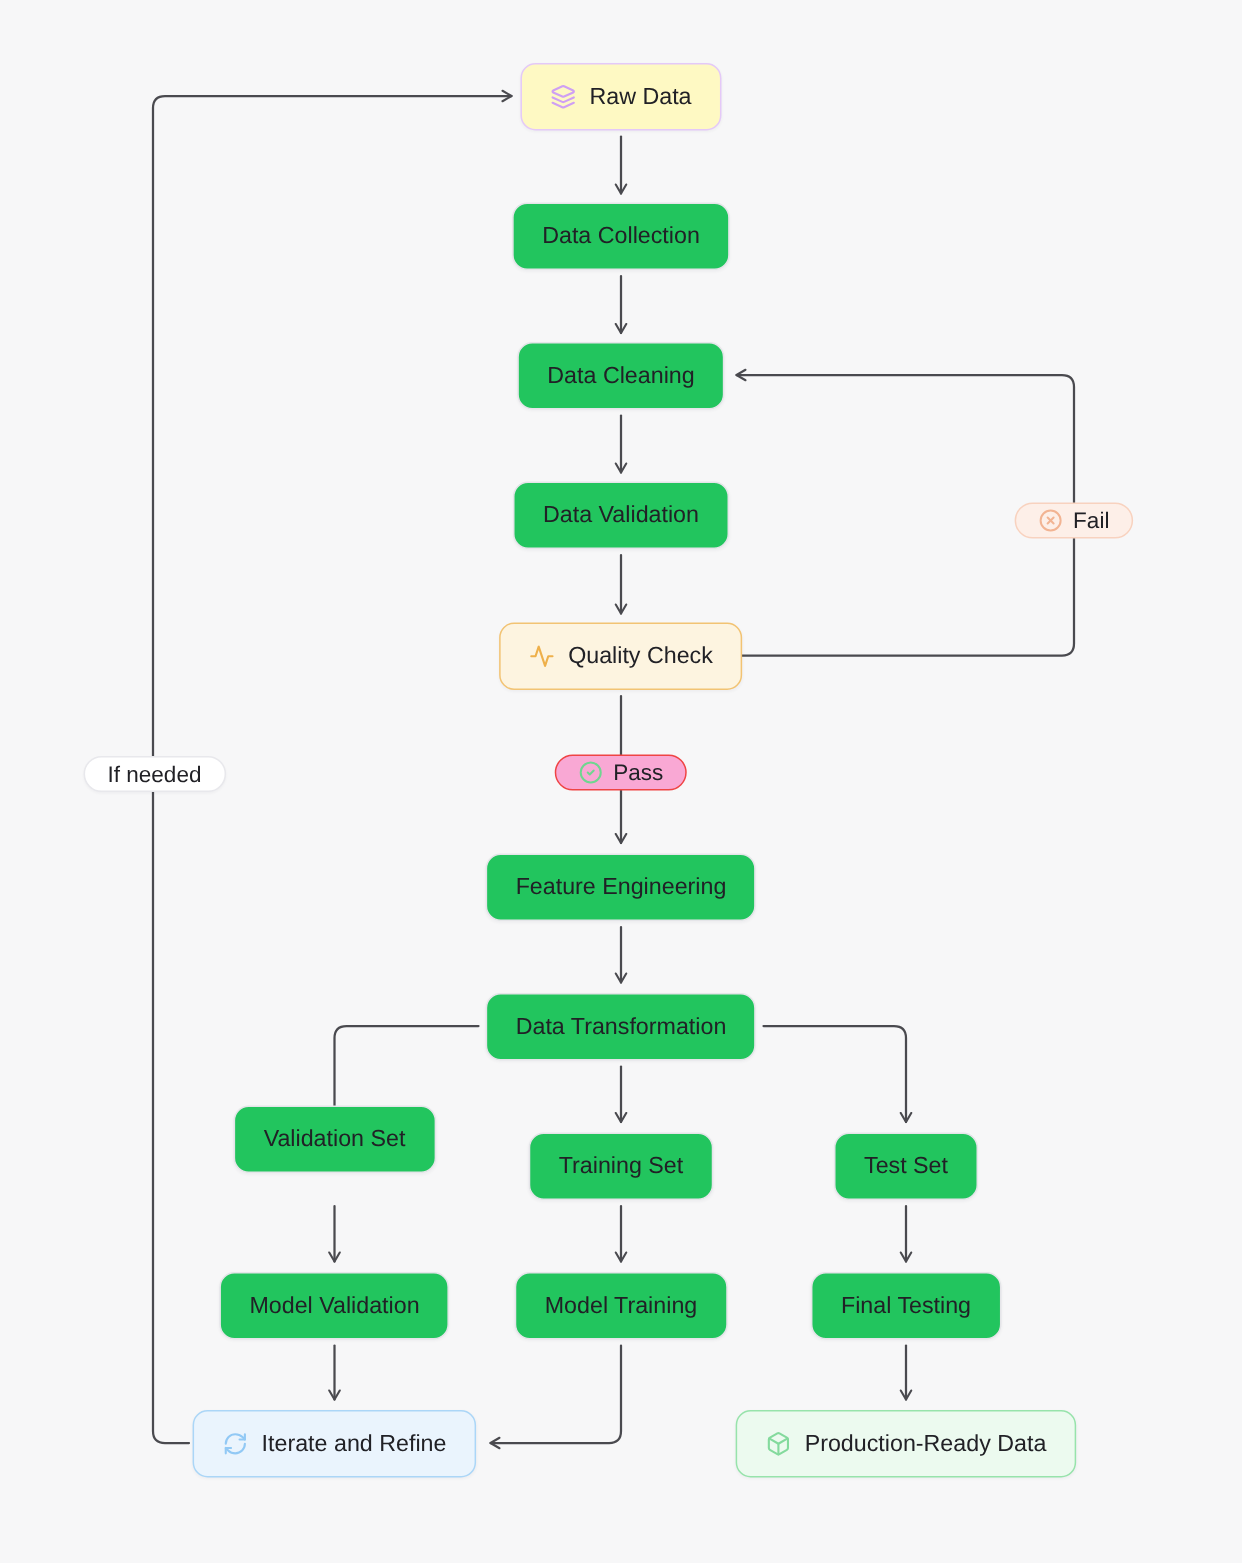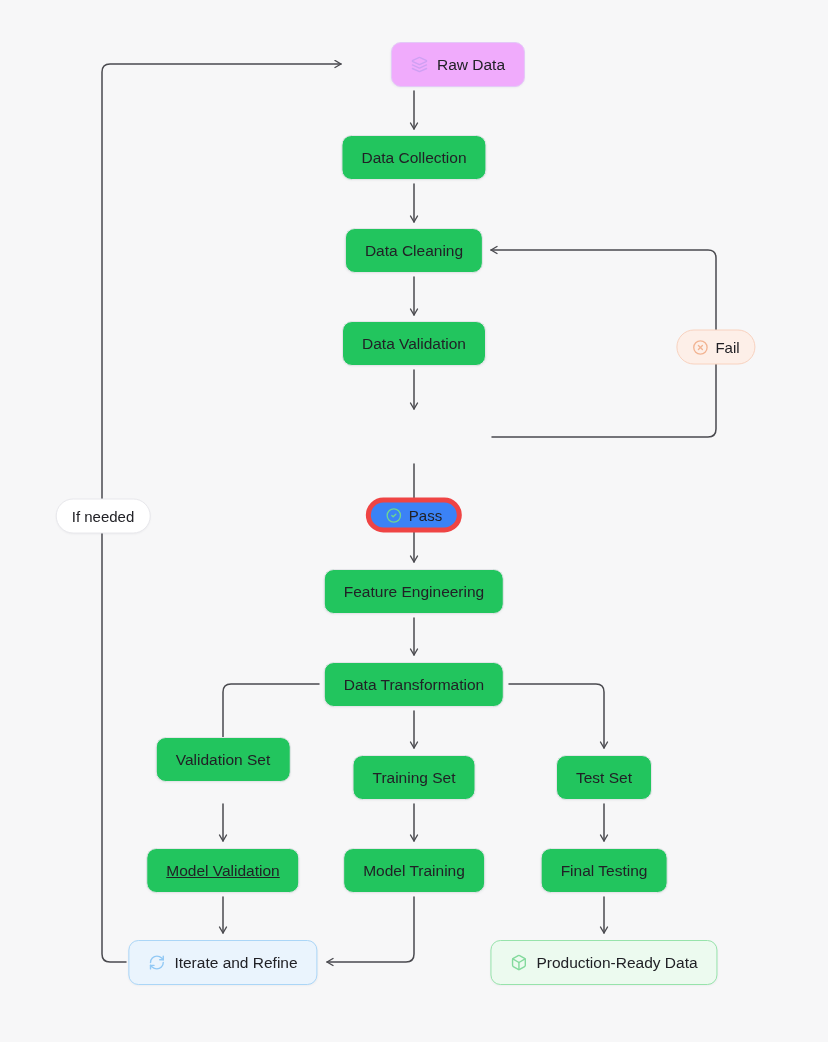--- a/index.html
+++ b/index.html
@@ -31,40 +31,40 @@
     padding:0 19px;
     background:#22c55e;
     border:1px solid #e5e5e9;
     border-radius:10px;
     font-size:15.5px;
     color:#212126;
     white-space:nowrap;
     transform:translateX(-50%);
     box-shadow:0 1px 2px rgba(16,24,40,.04);
   }
-  .node--purple{background:#f0abfc;border-color:#e4c9f8;margin-left:44px;}
+  .node--purple{background:#fef9c3;border-color:#e4c9f8;}
   .node--orange{background:#fdf4e0;border-color:#f2c373;}
   .node--blue{background:#eaf4fd;border-color:#abd6f7;}
   .node--green{background:#ecfaef;border-color:#97e3ab;}
   .pill{
     position:absolute;
-    height:35px;
+    height:24px;
     box-sizing:border-box;
     display:flex;
     align-items:center;
     justify-content:center;
     gap:7px;
     padding:0 15px;
     border-radius:999px;
     font-size:15px;
     color:#212126;
     white-space:nowrap;
     transform:translate(-50%,-50%);
   }
-  .pill--pass{background:#3b82f6;border:5px solid #ef4444;}
+  .pill--pass{background:#f9a8d4;border:1px solid #ef4444;}
   .pill--fail{background:#fdefe8;border:1px solid #f8d2bf;}
   .pill--plain{background:#ffffff;border:1px solid #e8e8ec;box-shadow:0 1px 2px rgba(16,24,40,.04);}
   .icon{display:inline-flex;align-items:center;justify-content:center;flex:0 0 auto;}
   .icon svg{display:block;}
 </style>
 </head>
 <body>
 
 <div class="canvas">
 
@@ -111,40 +111,48 @@
   </div>
 
   <div class="node" style="left:414px;top:228px;">
     <span>Data Cleaning</span>
   </div>
 
   <div class="node" style="left:414px;top:321px;">
     <span>Data Validation</span>
   </div>
 
+  <div class="node node--orange" style="left:414px;top:415px;">
+    <span class="icon">
+      <svg width="17" height="17" viewBox="0 0 24 24" stroke="#eeb04b" stroke-width="2" stroke-linecap="round" stroke-linejoin="round" fill="none">
+          <polyline points="22 12 18 12 15 21 9 3 6 12 2 12"></polyline>
+        </svg>
+    </span>
+    <span>Quality Check</span>
+  </div>
 
   <div class="node" style="left:414px;top:569px;">
     <span>Feature Engineering</span>
   </div>
 
   <div class="node" style="left:414px;top:662px;align-items:center;">
     <span>Data Transformation</span>
   </div>
 
   <div class="node" style="left:223px;top:737px;">
     <span>Validation Set</span>
   </div>
   <div class="node" style="left:604px;top:755px;">
     <span>Test Set</span>
   </div>
   <div class="node" style="left:414px;top:755px;">
     <span>Training Set</span>
   </div>
 
-  <div class="node" style="left:223px;top:848px;text-decoration:underline;">
+  <div class="node" style="left:223px;top:848px;">
     <span>Model Validation</span>
   </div>
   <div class="node" style="left:414px;top:848px;">
     <span>Model Training</span>
   </div>
   <div class="node" style="left:604px;top:848px;">
     <span>Final Testing</span>
   </div>
 
   <div class="node node--blue" style="left:223px;top:940px;">

